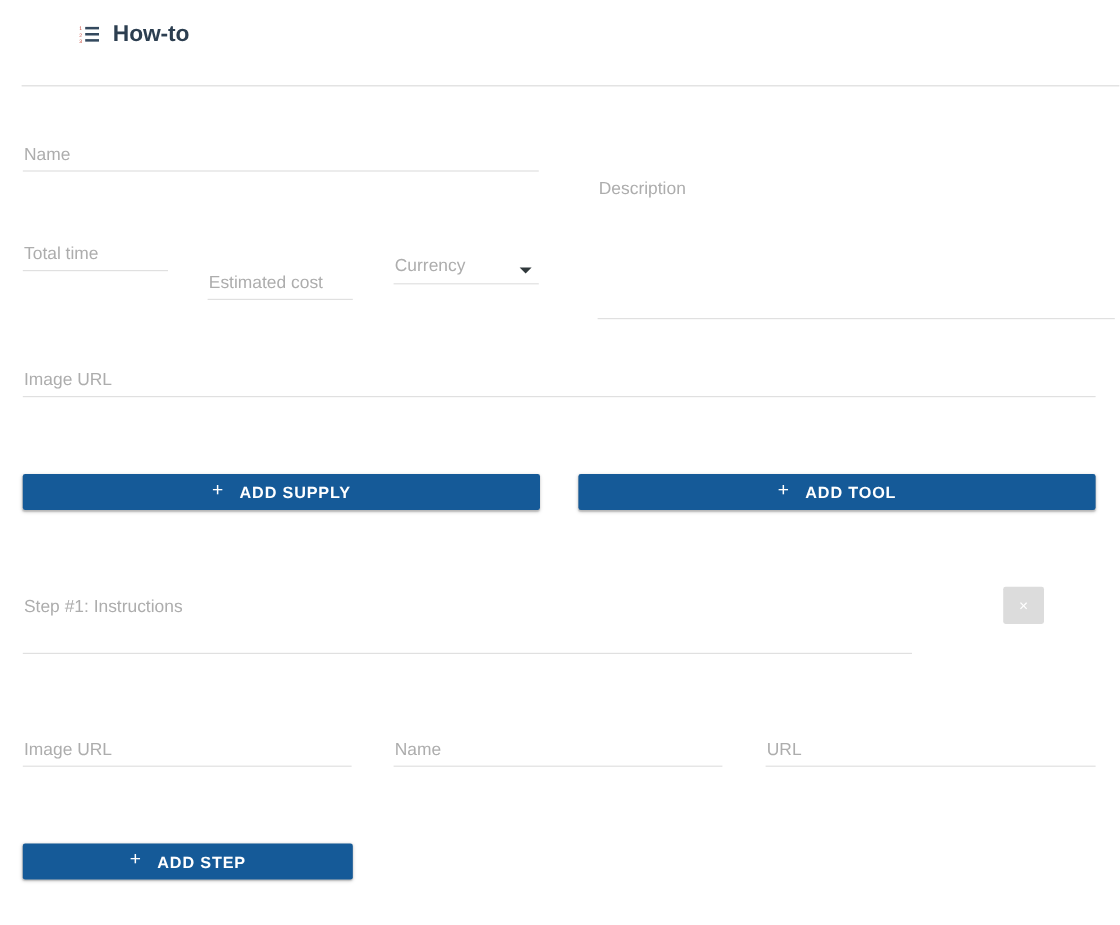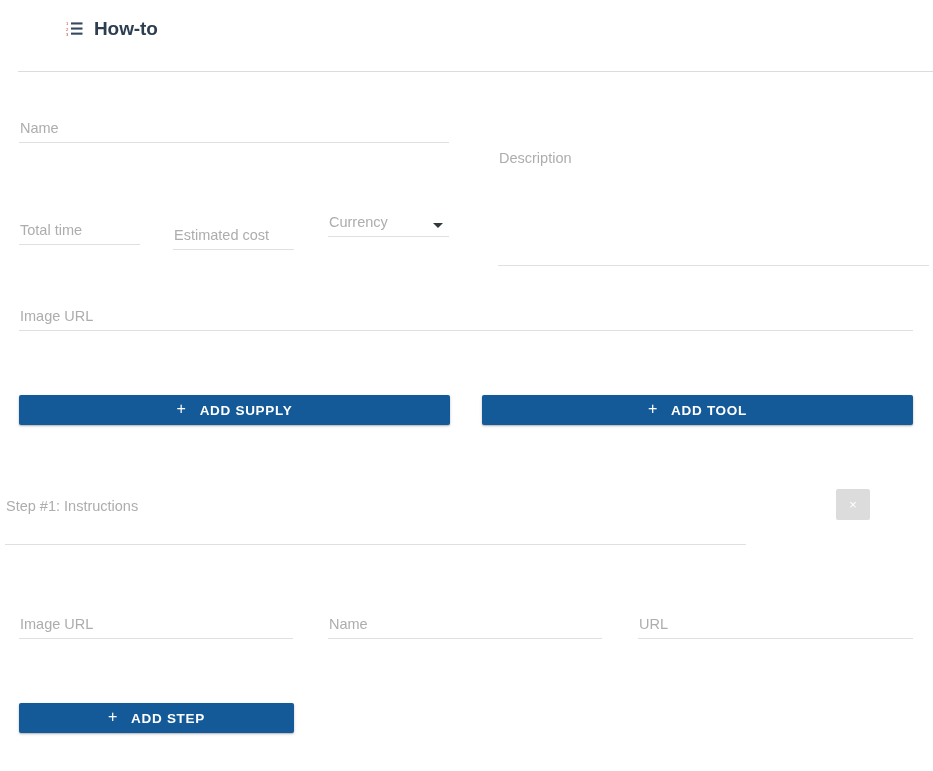--- a/index.html
+++ b/index.html
@@ -186,21 +186,21 @@
 </div>
 
 <div class="field" style="left:19px; top:118px; width:430px; height:25px;">
   <input class="field-input" type="text" placeholder="Name" style="">
 </div>
 
 <div class="field" style="left:498px; top:114px; width:431px; height:123px;margin-top:29px;">
   <textarea class="field-input" placeholder="Description" style=""></textarea>
 </div>
 
-<div class="field" style="left:19px; top:220px; width:121px; height:25px;">
+<div class="field" style="left:19px; top:201px; width:121px; height:25px;">
   <input class="field-input" type="text" placeholder="Total time" style="">
 </div>
 
 <div class="field" style="left:173px; top:225px; width:121px; height:25px;">
   <input class="field-input" type="text" placeholder="Estimated cost" style="">
 </div>
 
 <div class="select-wrap" style="left:328px; top:212px; width:121px; height:25px;">
   <select class="select-input">
     <option>Currency</option>
@@ -215,21 +215,21 @@
 <button class="btn" style="left:19px; top:395px; width:431px; height:30px;">
   <span class="plus">+</span>
   <span>Add supply</span>
 </button>
 
 <button class="btn" style="left:482px; top:395px; width:431px; height:30px;">
   <span class="plus">+</span>
   <span>Add tool</span>
 </button>
 
-<div class="field" style="left:5px; top:491px; width:741px; height:54px;">
+<div class="field" style="left:19px; top:491px; width:741px; height:54px;">
   <textarea class="field-input" placeholder="Step #1: Instructions" style=""></textarea>
 </div>
 
 <button class="delete-btn" style="left:836px; top:489px; width:34px; height:31px;">
   <span>×</span>
 </button>
 
 <div class="field" style="left:19px; top:614px; width:274px; height:25px;">
   <input class="field-input" type="text" placeholder="Image URL" style="">
 </div>

